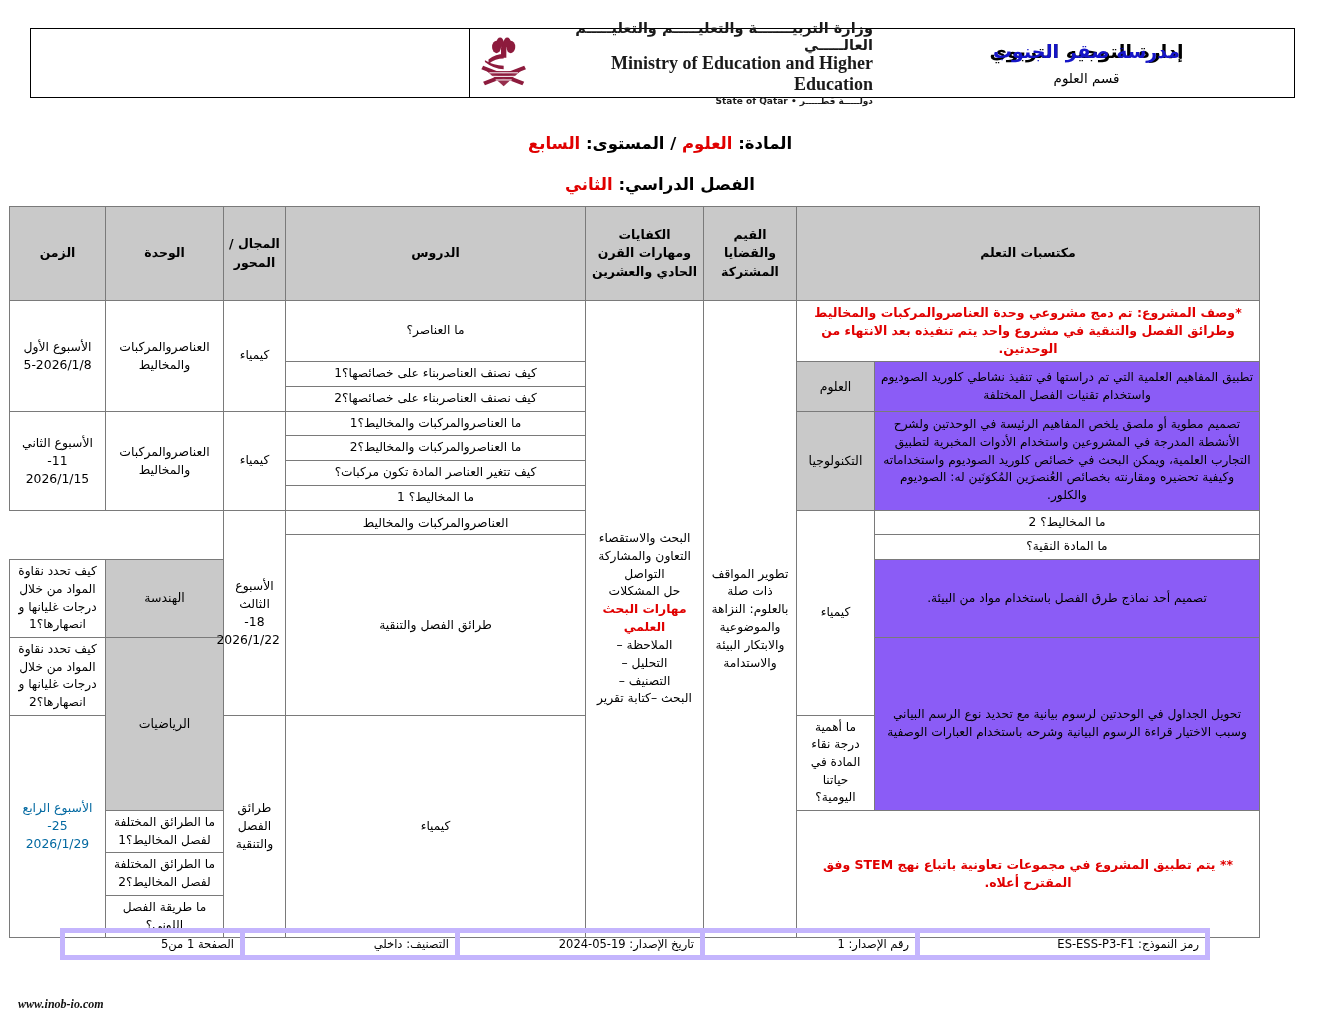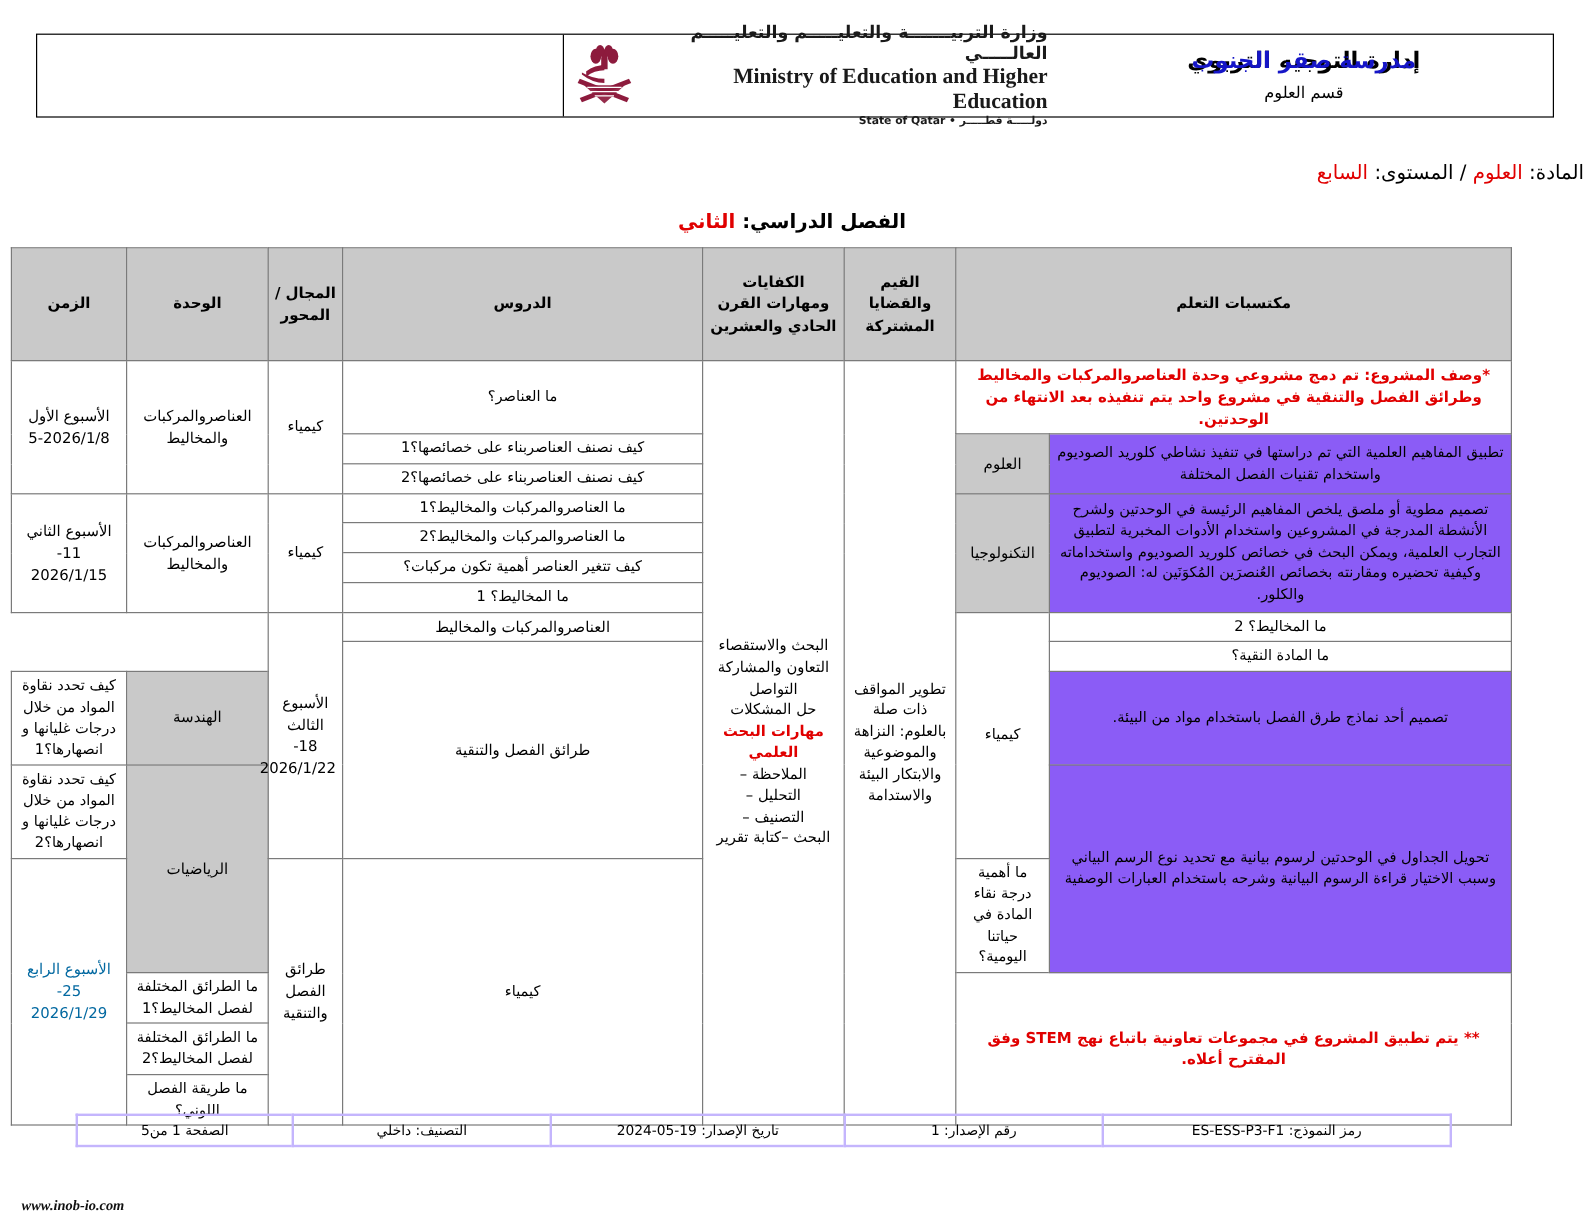--- a/index.html
+++ b/index.html
@@ -41,22 +41,22 @@
   .school-stack{position:relative;height:26px;width:100%;}
   .school-line{
     position:absolute;top:0;left:0;right:0;
     text-align:center;font-size:19px;font-weight:700;white-space:nowrap;
   }
   .school-dept{font-size:13.5px;text-align:center;margin-top:4px;}
   .blue{color:#1515c7;}
 
   
   .subject{
-    position:absolute;top:134px;left:0;right:0;
-    font-size:16.5px;font-weight:400;
+    position:absolute;top:134px;left:0;right:0;text-align:center;
+    font-size:16.5px;font-weight:700;
   }
   .subject2{
     position:absolute;top:175px;left:0;right:0;text-align:center;
     font-size:16.5px;font-weight:700;
   }
   .red{color:#e00000;}
 
   
   table.plan{
     position:absolute;top:206px;right:60px;
@@ -104,22 +104,22 @@
   td.time.navy{color:#0369a1;}
   .redspan{color:#e00000;font-weight:700;}
 
   
   table.foot{
     position:absolute;top:928px;right:110px;
     width:1145px;border-collapse:collapse;table-layout:fixed;
     font-size:11.5px;
   }
   table.foot td{
-    border:2px solid #c4b5fd;
-    text-align:center;padding:4px 6px;height:26px;
+    border:5px solid #c4b5fd;
+    padding:4px 6px;height:26px;
     box-sizing:border-box;
   }
   .f1{width:290px;}
   .f2{width:215px;}
   .f3{width:245px;}
   .f4{width:215px;}
   .f5{width:180px;}
 
   .watermark{
     position:absolute;bottom:8px;left:18px;
@@ -246,21 +246,21 @@
         <td class="stem" rowspan="4">التكنولوجيا</td>
         <td class="lesson">ما العناصروالمركبات والمخاليط؟1</td>
         <td rowspan="4">كيمياء</td>
         <td rowspan="4" class="unit">العناصروالمركبات والمخاليط</td>
         <td rowspan="4" class="time">الأسبوع الثاني 11- 2026/1/15</td>
       </tr>
       <tr>
         <td class="lesson">ما العناصروالمركبات والمخاليط؟2</td>
       </tr>
       <tr>
-        <td class="lesson">كيف تتغير العناصر أهمية تكون مركبات؟</td>
+        <td class="lesson">كيف تتغير العناصر المادة تكون مركبات؟</td>
       </tr>
       <tr>
         <td class="lesson">ما المخاليط؟ 1</td>
       </tr>
 
       <tr>
         <td class="lesson">ما المخاليط؟ 2</td>
         <td rowspan="4">كيمياء</td>
         <td class="unit">العناصروالمركبات والمخاليط</td>
         <td rowspan="4" class="time">الأسبوع الثالث 18- 2026/1/22</td>

